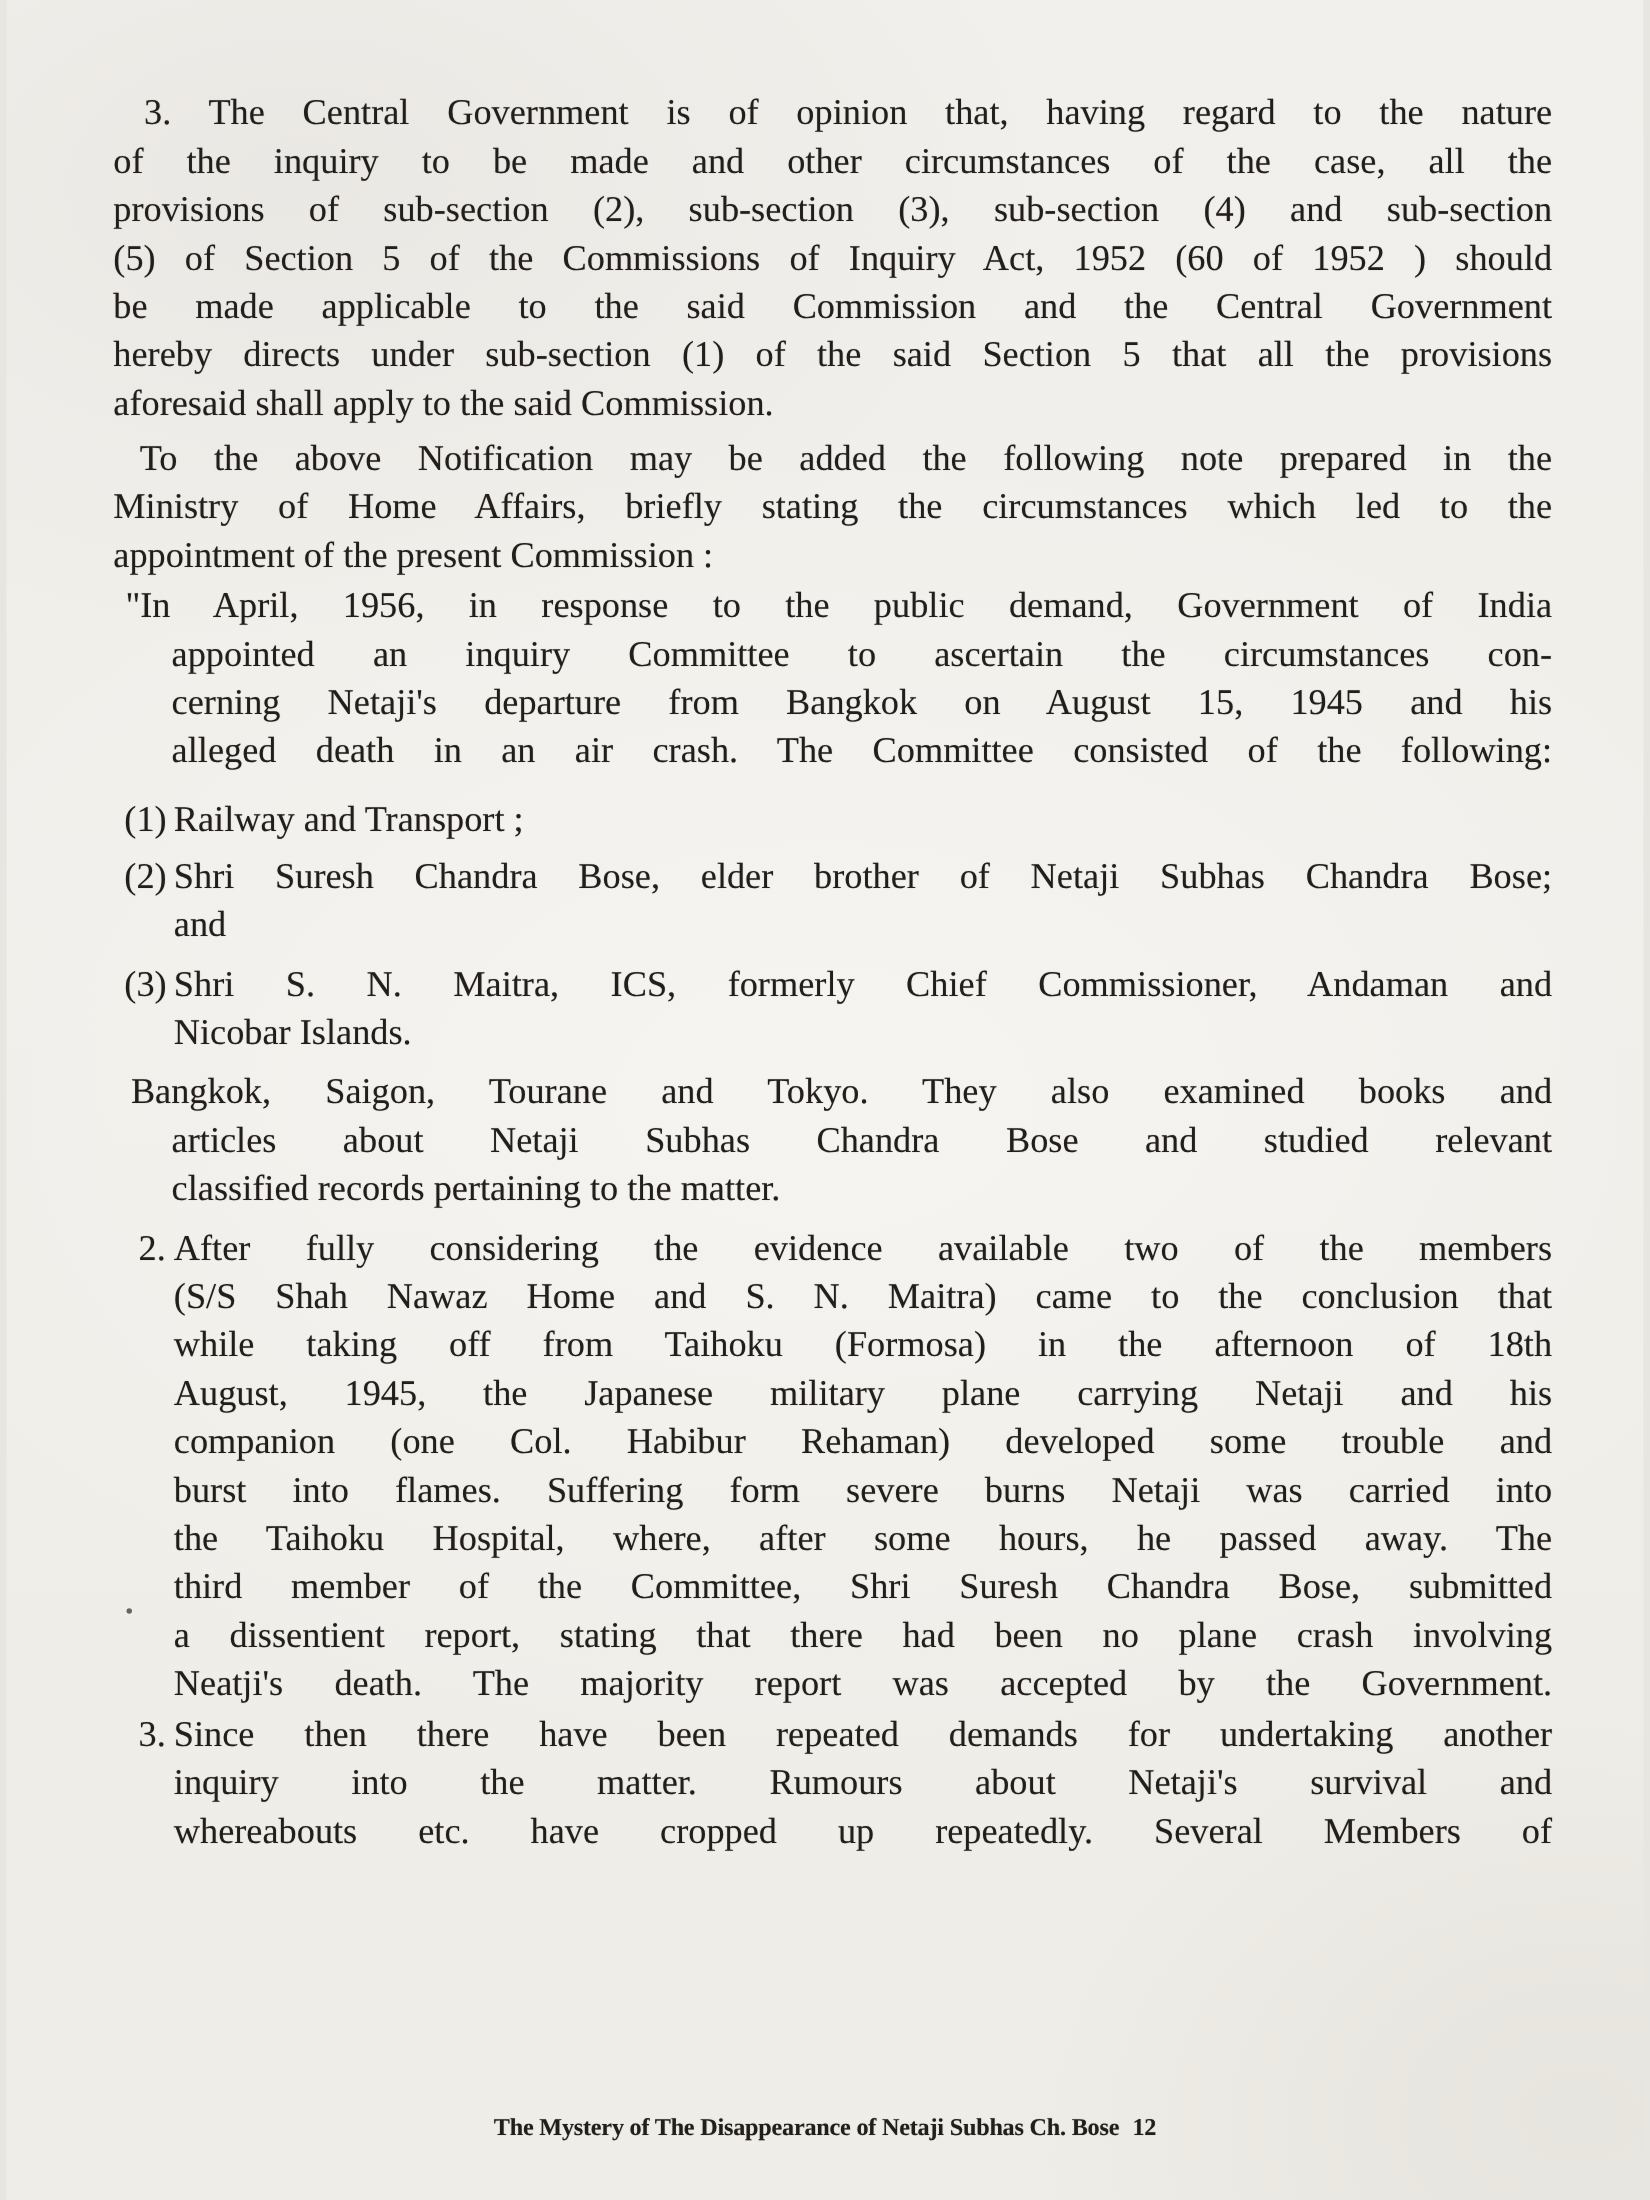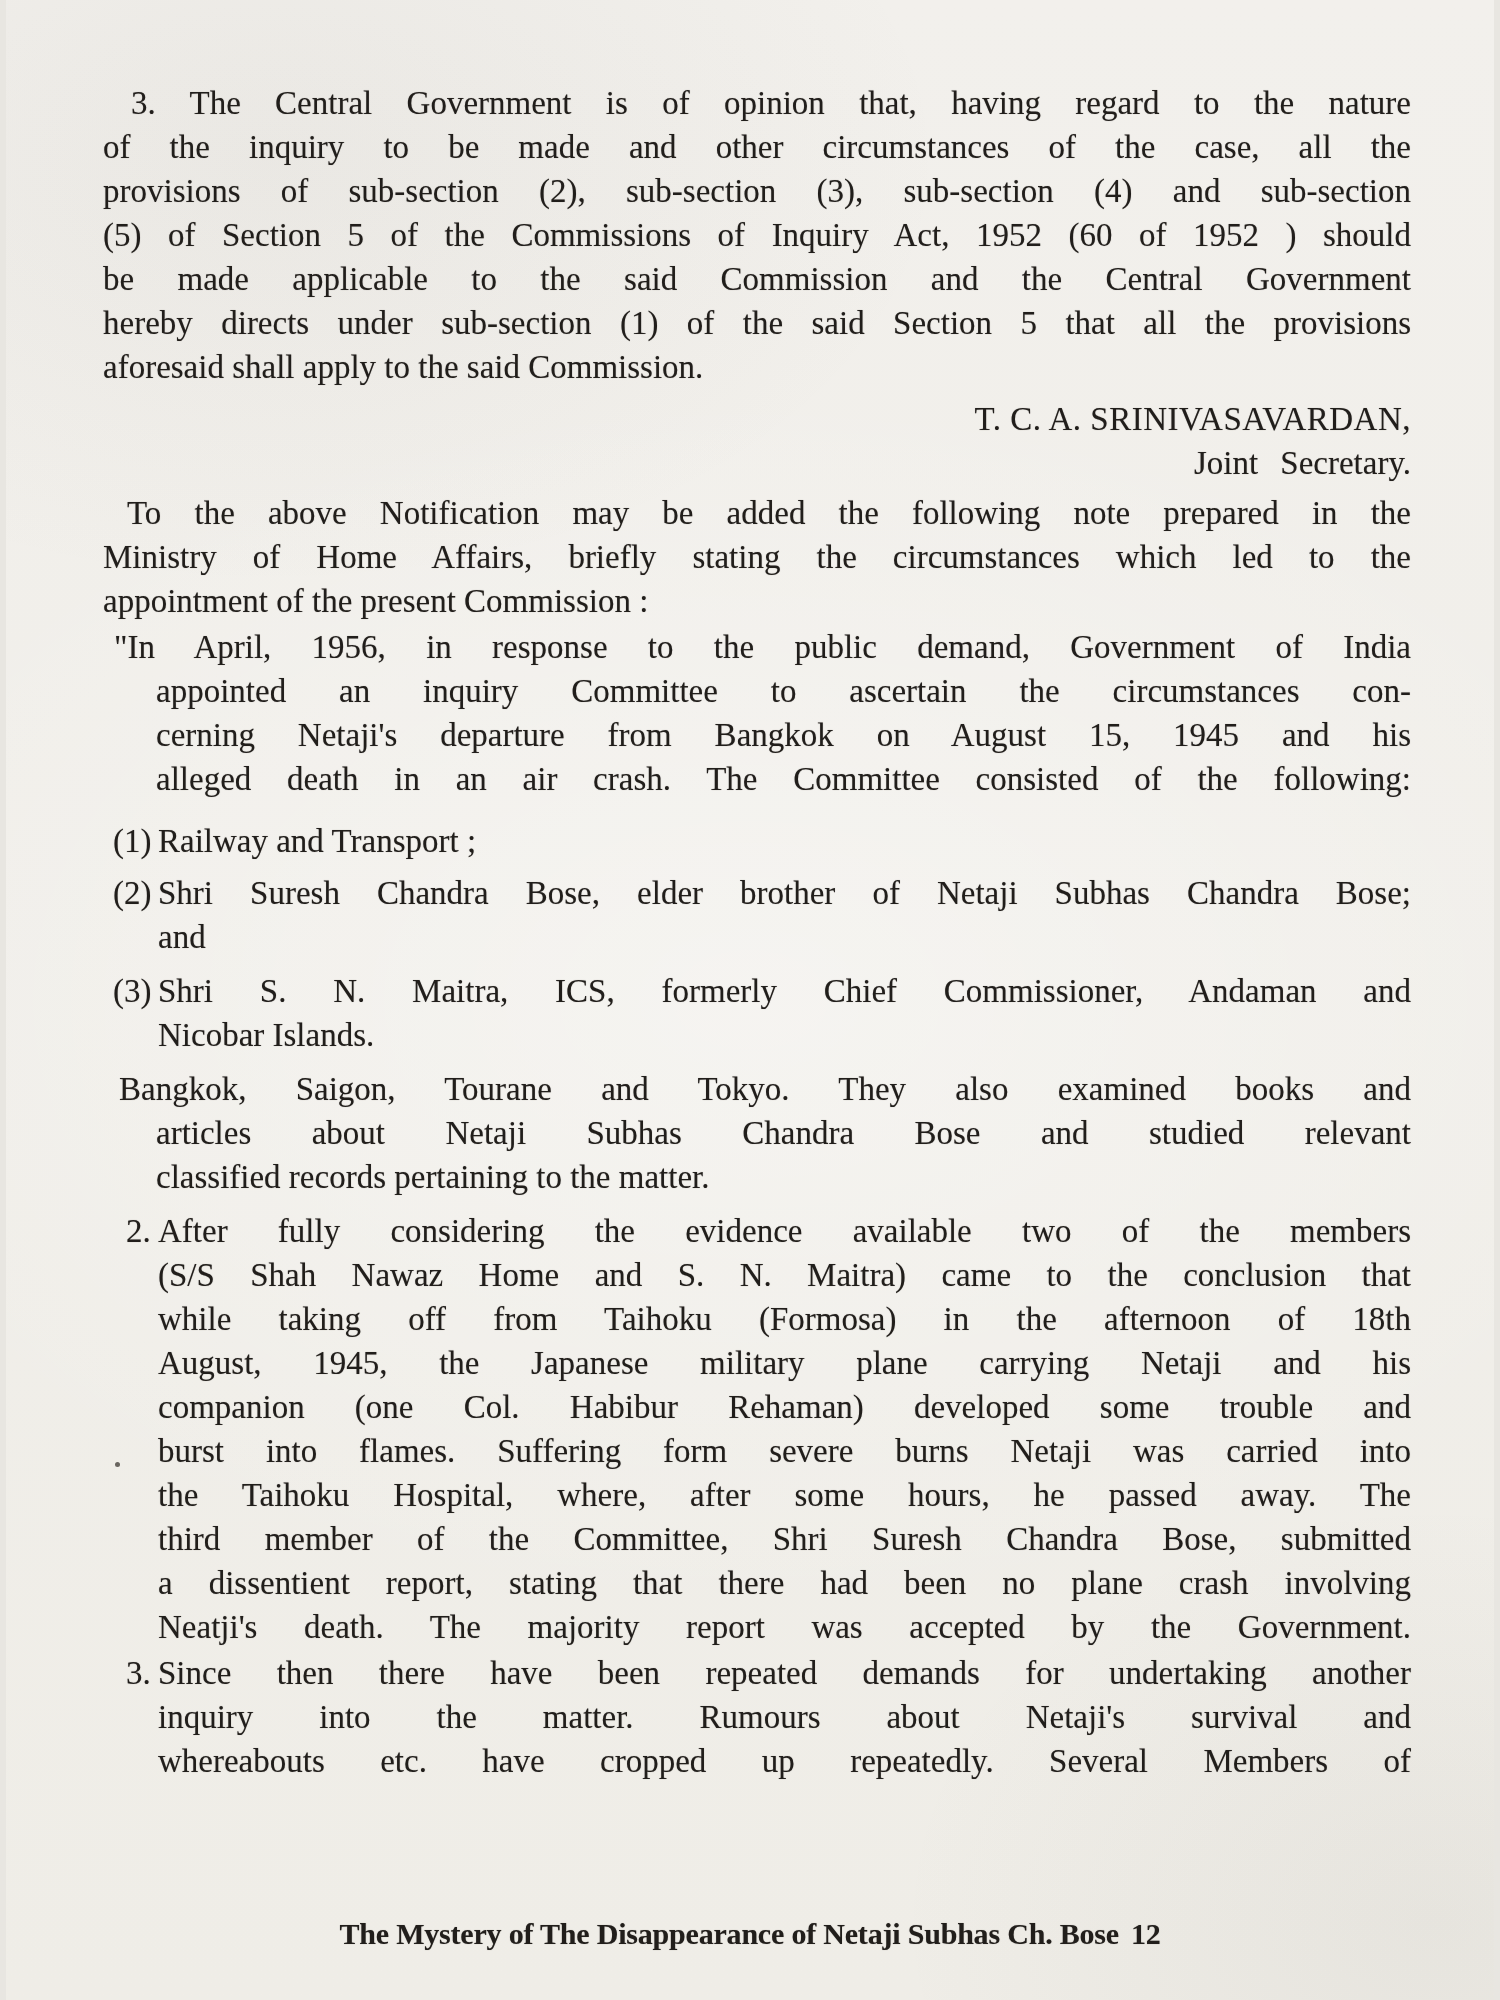--- a/index.html
+++ b/index.html
@@ -50,21 +50,21 @@
   
   .num{display:grid;grid-template-columns:32px 1fr;margin-left:23px;}
   .num .marker{text-align:left;}
   .num2{margin-top:10px;}
   .num3{margin-top:2px;}
   
   .footer{
     position:absolute;left:0;right:0;top:1912px;
     text-align:center;
     font-weight:bold;
-    font-size:30px;
+    font-size:22px;
     letter-spacing:-0.2px;
   }
   .footer .pageno{margin-left:12px;}
   
   .stray-dot{
     position:absolute;left:109px;top:1462px;
     width:5px;height:5px;border-radius:50%;
     background:rgba(60,55,50,0.75);
   }
 </style>
@@ -77,24 +77,20 @@
     <div class="para p3">
         <div class="ln">3. The Central Government is of opinion that, having regard to the nature</div>
         <div class="ln">of the inquiry to be made and other circumstances of the case, all the</div>
         <div class="ln">provisions of sub-section (2), sub-section (3), sub-section (4) and sub-section</div>
         <div class="ln">(5) of Section 5 of the Commissions of Inquiry Act, 1952 (60 of 1952 ) should</div>
         <div class="ln">be made applicable to the said Commission and the Central Government</div>
         <div class="ln">hereby directs under sub-section (1) of the said Section 5 that all the provisions</div>
         <div class="ln">aforesaid shall apply to the said Commission.</div>
       </div>
 
-    <div class="sig">
-      <div class="sig-name">T. C. A. SRINIVASAVARDAN,</div>
-      <div class="sig-title">Joint  Secretary.</div>
-    </div>
 
     <div class="para note">
         <div class="ln">To the above Notification may be added the following note prepared in the</div>
         <div class="ln">Ministry of Home Affairs, briefly stating the circumstances which led to the</div>
         <div class="ln">appointment of the present Commission :</div>
       </div>
 
     <div class="para quote jlast">
         <div class="ln">"In  April, 1956, in response to the public demand, Government of India</div>
         <div class="ln">appointed an inquiry Committee to ascertain the circumstances con-</div>

